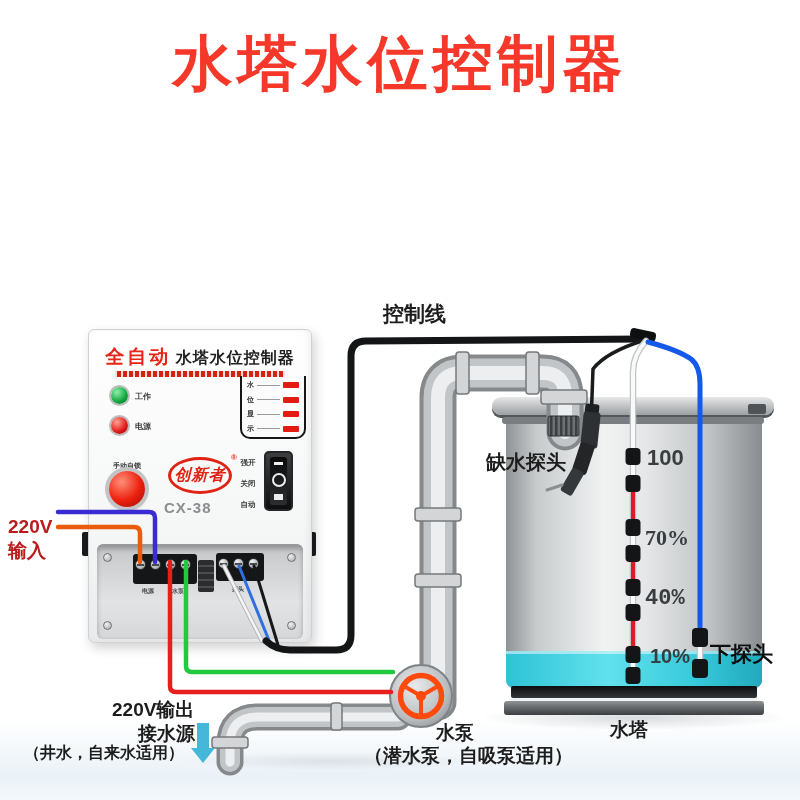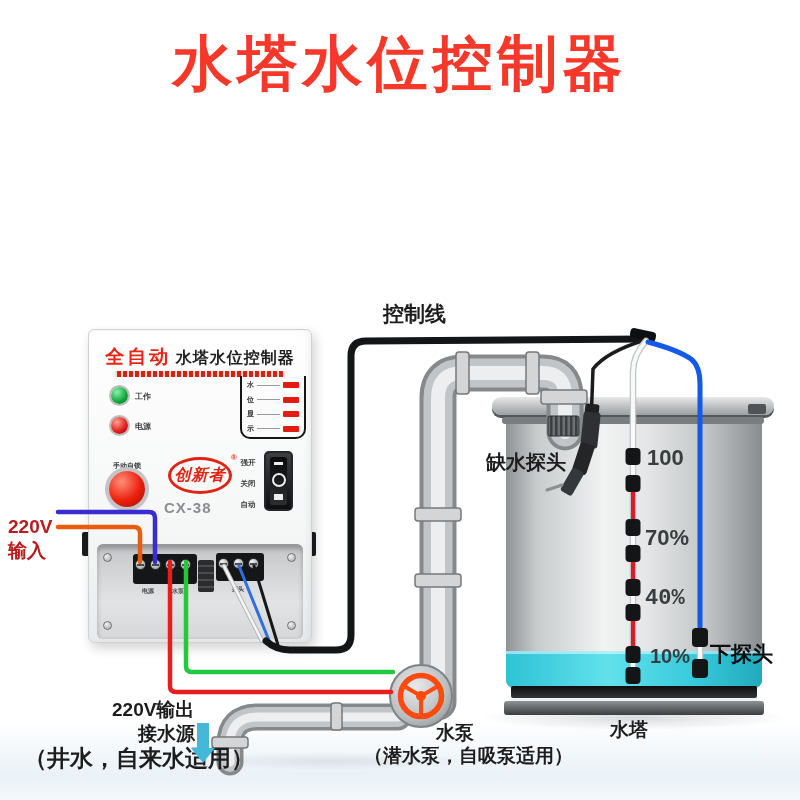--- a/index.html
+++ b/index.html
@@ -115,21 +115,21 @@
   .floor-shadow{position:absolute;left:478px;top:706px;width:312px;height:24px;
     background:radial-gradient(ellipse at center,rgba(40,60,70,.18),rgba(40,60,70,0) 70%);}
   .floor-shadow2{position:absolute;left:180px;top:752px;width:300px;height:18px;
     background:radial-gradient(ellipse at center,rgba(40,60,70,.10),rgba(40,60,70,0) 70%);}
   
   .lbl{position:absolute;color:#1d1d1d;font-weight:700;white-space:nowrap;}
   .lbl-input{left:8px;top:495px;font-size:19px;line-height:24px;font-weight:800;color:#b91c1c;margin-top:20px;}
   .lbl-control{left:383px;top:300px;font-size:21px;}
   .lbl-output{left:112px;top:697px;font-size:19px;font-weight:800;}
   .lbl-source{left:138px;top:721px;font-size:19px;font-weight:800;}
-  .lbl-source-note{left:24px;top:743px;font-size:23px;font-weight:800;}
+  .lbl-source-note{left:24px;top:743px;font-size:16px;font-weight:800;}
   .lbl-shortage{left:486px;top:449px;font-size:20px;font-weight:600;}
   .lbl-level{color:#3a3d3f;font-size:22px;font-weight:600;}
   .lbl-lower{left:710px;top:640px;font-size:21px;font-weight:800;color:#0e0e0e;}
   .lbl-tower{left:610px;top:717px;font-size:19px;font-weight:800;}
   .lbl-pump{left:436px;top:720px;font-size:19px;font-weight:800;}
   .lbl-pump-note{left:364px;top:743px;font-size:19px;font-weight:700;}
   .cyan-arrow-shaft{position:absolute;left:197px;top:723px;width:12px;height:26px;background:#45b8da;}
   .cyan-arrow-head{position:absolute;left:191px;top:748px;width:0;height:0;
     border-left:12px solid transparent;border-right:12px solid transparent;border-top:15px solid #45b8da;}
   svg.wire-layer{position:absolute;left:0;top:0;}
@@ -328,19 +328,19 @@
   <div>输入</div>
 </div>
 <div class="lbl lbl-control">控制线</div>
 <div class="lbl lbl-output">220V输出</div>
 <div class="lbl lbl-source">接水源</div>
 <div class="lbl lbl-source-note">（井水，自来水适用）</div>
 <div class="cyan-arrow-shaft"></div>
 <div class="cyan-arrow-head"></div>
 <div class="lbl lbl-shortage">缺水探头</div>
 <div class="lbl lbl-level" style="left:647px;top:445px;">100</div>
-<div class="lbl lbl-level" style="left:645px;top:525px;">70%</div>
+<div class="lbl lbl-level" style="left:645px;top:525px;font-family:Liberation Serif, serif;">70%</div>
 <div class="lbl lbl-level" style="left:645px;top:586px;font-family:Liberation Mono, monospace;">40%</div>
 <div class="lbl lbl-level" style="left:650px;top:645px;font-size:20px;">10%</div>
 <div class="lbl lbl-lower">下探头</div>
 <div class="lbl lbl-tower">水塔</div>
 <div class="lbl lbl-pump">水泵</div>
 <div class="lbl lbl-pump-note">（潜水泵，自吸泵适用）</div>
 
 </body></html>

